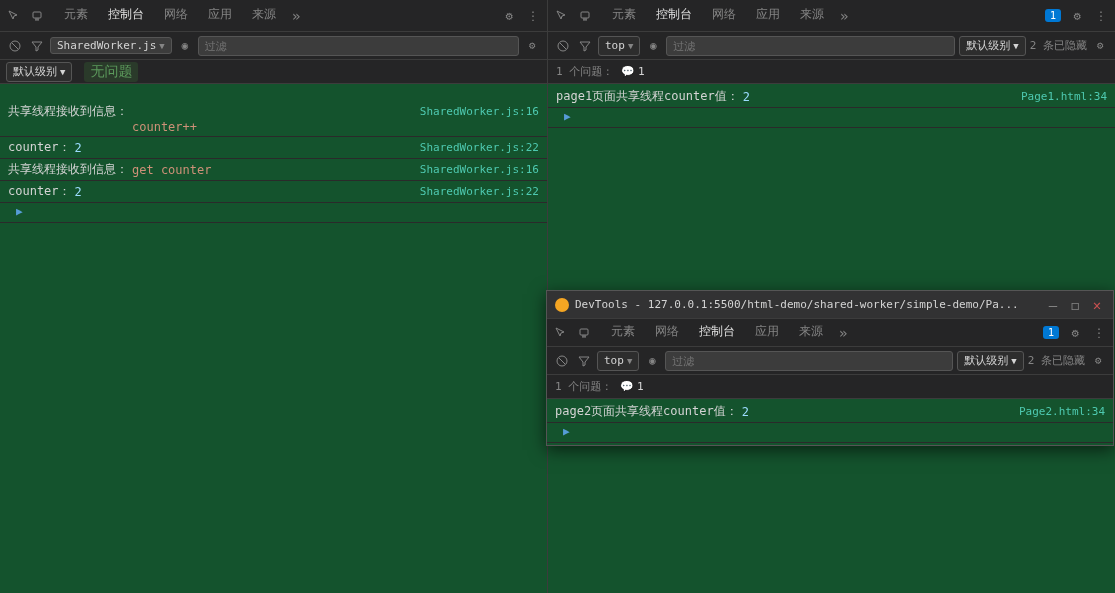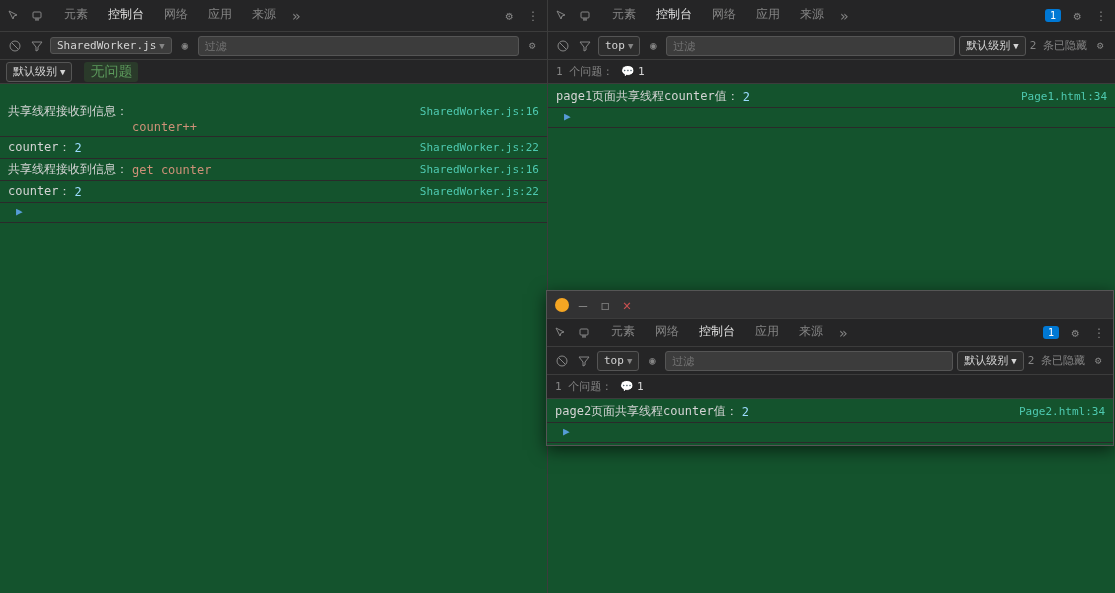--- a/index.html
+++ b/index.html
@@ -546,20 +546,21 @@
       </div>
       <div class="console-row" style="padding-left:16px;">
         <span class="indent-arrow">▶</span>
       </div>
     </div>
 
     <div class="floating-devtools">
 
       <div class="floating-title-bar">
         <div class="floating-title-icon"></div>
+        <span class="floating-title-text">DevTools - 127.0.0.1:5500/html-demo/shared-worker/simple-demo/Pa...</span>
         <div class="floating-window-btn">—</div>
         <div class="floating-window-btn">◻</div>
         <div class="floating-window-btn" style="color:#c75050;">✕</div>
       </div>
 
       <div class="nav-bar" style="height:28px;">
         <div class="nav-icons">
           <div class="nav-icon-btn">
             <svg class="svg-icon" viewBox="0 0 14 14" fill="none">
               <path d="M2 2 L6 10 L7 7 L10 6 Z" stroke="#858585" stroke-width="1" fill="none"></path>

